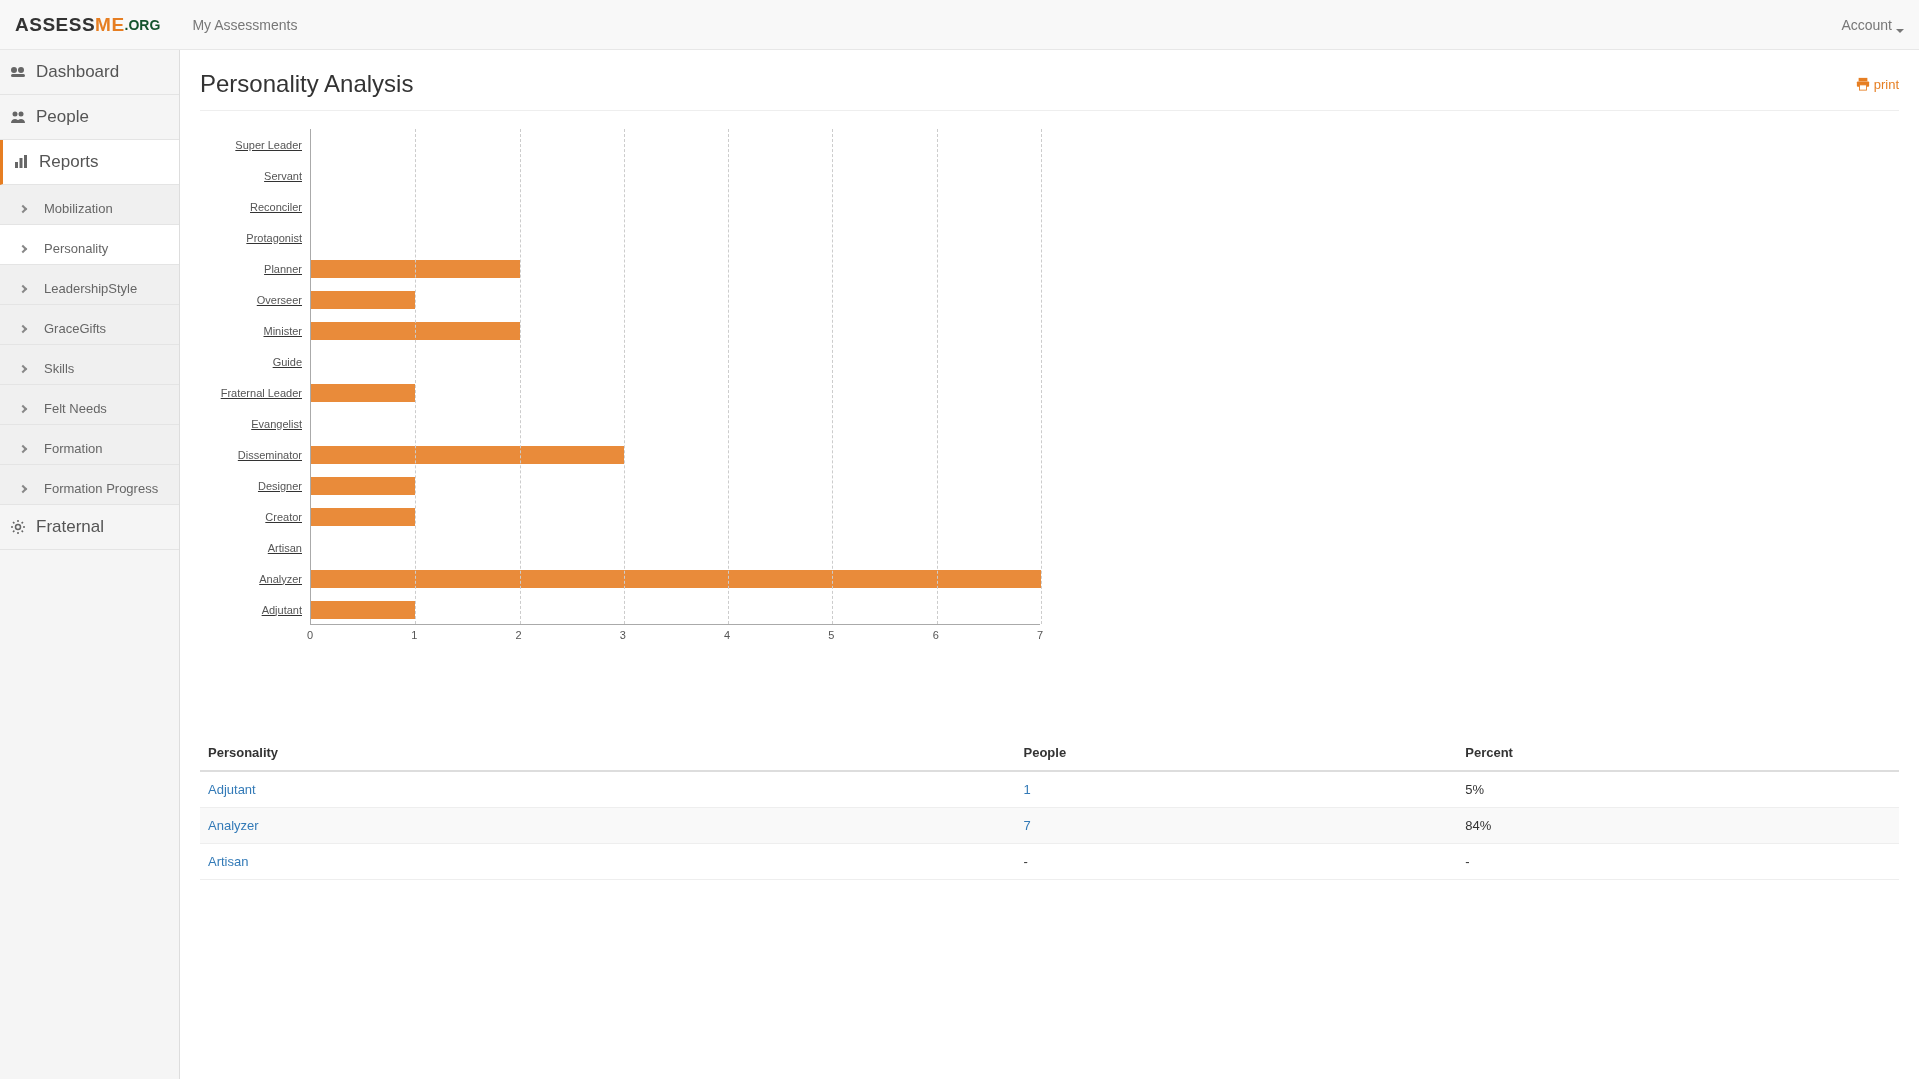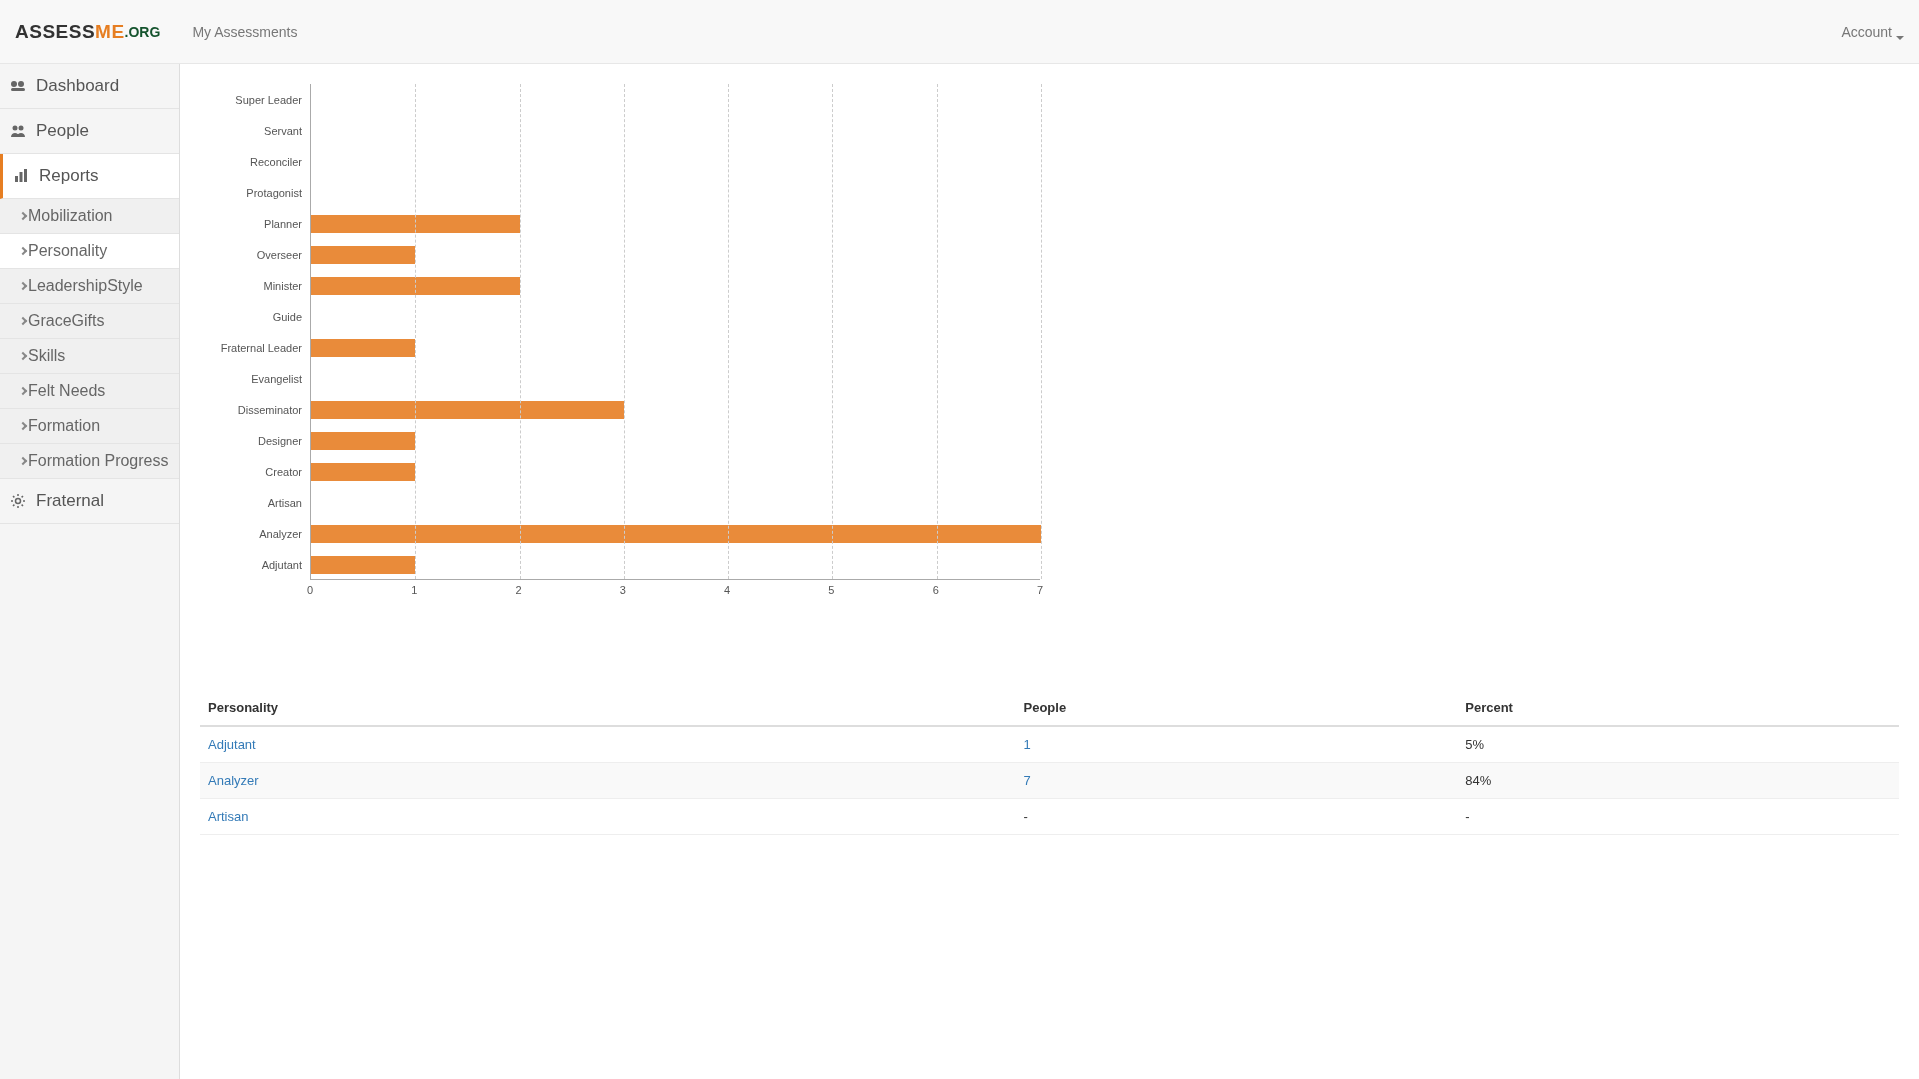--- a/index.html
+++ b/index.html
@@ -1,49 +1,49 @@
 <!DOCTYPE html>
 <html><head>
 <meta charset="utf-8">
 <style>
   * { box-sizing: border-box; margin: 0; padding: 0; }
   body { font-family: "Helvetica Neue", Helvetica, Arial, sans-serif; font-size: 14px; color: #333; background: #fff; }
   
   
-  .topnav { height: 64px; background: #f8f8f8; border-bottom: 1px solid #e7e7e7; display: flex; align-items: center; padding: 0 15px; }
+  .topnav { height: 50px; background: #f8f8f8; border-bottom: 1px solid #e7e7e7; display: flex; align-items: center; padding: 0 15px; }
   .logo { display: flex; align-items: center; margin-right: 20px; }
   .logo-main { font-weight: bold; font-size: 19px; letter-spacing: 0.5px; }
   .logo-main .orange { color: #e67e22; }
   .logo-main .dark { color: #333; }
   .logo-suffix { font-size: 14px; color: #14532d; font-weight: bold; }
   .nav-link { color: #777; text-decoration: none; padding: 0 12px; font-size: 14px; }
   .spacer { flex: 1; }
   .account { color: #777; cursor: pointer; display: flex; align-items: flex-end; gap: 4px; }
   .caret { width: 0; height: 0; border-left: 4px solid transparent; border-right: 4px solid transparent; border-top: 4px solid #777; display: inline-block; }
   
   
   .wrap { display: flex; min-height: calc(100vh - 50px); }
   .sidebar { width: 180px; background: #f5f5f5; border-right: 1px solid #ddd; }
   .main { flex: 1; padding: 20px 20px; background: #fff; }
   
   
   .side-item { display: flex; align-items: center; padding: 12px 10px; color: #555; font-size: 17px; border-bottom: 1px solid #e4e4e4; cursor: pointer; gap: 10px; }
   .side-item.active { background: #fff; border-left: 3px solid #e67e22; }
   .side-item .ico { width: 16px; height: 16px; display: inline-flex; align-items: center; justify-content: center; color: #666; }
-  .side-sub { display: flex; align-items: center; padding: 8px 10px 8px 20px; font-size: 16px; color: #666; border-bottom: 1px solid #e4e4e4; background: #f0f0f0; cursor: pointer; gap: 2px; }
+  .side-sub { display: flex; align-items: center; padding: 16px 10px 8px 20px; font-size: 13px; color: #666; border-bottom: 1px solid #e4e4e4; background: #f0f0f0; cursor: pointer; gap: 18px; }
   .side-sub.selected { background: #fff; }
   .chev { display:inline-block; width:6px; height:6px; border-right:2px solid #888; border-bottom:2px solid #888; transform: rotate(-45deg); }
   
   
   .page-head { display:flex; align-items:center; border-bottom:1px solid #eee; padding-bottom:12px; margin-bottom:18px; }
   .page-title { font-size: 24px; font-weight: 500; color: #333; }
   .print-link { color: #e67e22; font-size: 13px; cursor:pointer; display:flex; align-items:center; gap:4px; }
   
   
-  .chart-wrap { width: 840px; }
+  .chart-wrap { width: 840px; text-decoration: underline; }
   .chart-area { display:flex; }
   .y-labels { display:flex; flex-direction:column; width: 110px; }
   .y-label { height: 31px; display:flex; align-items:center; justify-content:flex-end; font-size:11px; color:#555; padding-right:8px; }
   .plot { position:relative; flex:1; height: 527px; border-left:1px solid #aaa; border-bottom:1px solid #aaa; }
   .grid-v { position:absolute; top:0; bottom:0; border-left:1px dashed #ccc; }
   .bars { position:absolute; left:0; right:0; top:0; bottom:0; }
   .bar-row { position:absolute; left:0; height:31px; display:flex; align-items:center; }
   .bar { height:18px; background:#e98b3a; }
   .x-axis { display:flex; margin-left:110px; position:relative; }
   .x-tick { position:absolute; font-size:11px; color:#555; transform:translateX(-50%); top:4px; }
@@ -148,20 +148,34 @@
         <svg width="16" height="16" viewBox="0 0 16 16" fill="none" stroke="#666" stroke-width="1.5">
             <circle cx="8" cy="8" r="2.5"></circle>
             <path d="M8 1v2M8 13v2M1 8h2M13 8h2M3 3l1.4 1.4M11.6 11.6L13 13M3 13l1.4-1.4M11.6 4.4L13 3"></path>
           </svg>
       </span>
       <span>Fraternal</span>
     </div>
   </div>
 
   <div class="main">
+    <div class="page-head">
+      <div class="page-title">Personality Analysis</div>
+      <div class="spacer"></div>
+      <div class="print-link">
+        <span>
+          <svg width="14" height="14" viewBox="0 0 16 16" fill="#e67e22">
+              <rect x="3" y="1" width="10" height="4"></rect>
+              <rect x="1" y="5" width="14" height="6" rx="1"></rect>
+              <rect x="4" y="9" width="8" height="6" fill="#fff" stroke="#e67e22"></rect>
+            </svg>
+        </span>
+        <span>print</span>
+      </div>
+    </div>
 
     <div class="chart-wrap">
       <div class="chart-area">
         <div class="y-labels" id="ylabels">
             <div class="y-label">Super Leader</div>
             <div class="y-label">Servant</div>
             <div class="y-label">Reconciler</div>
             <div class="y-label">Protagonist</div>
             <div class="y-label">Planner</div>
             <div class="y-label">Overseer</div>

